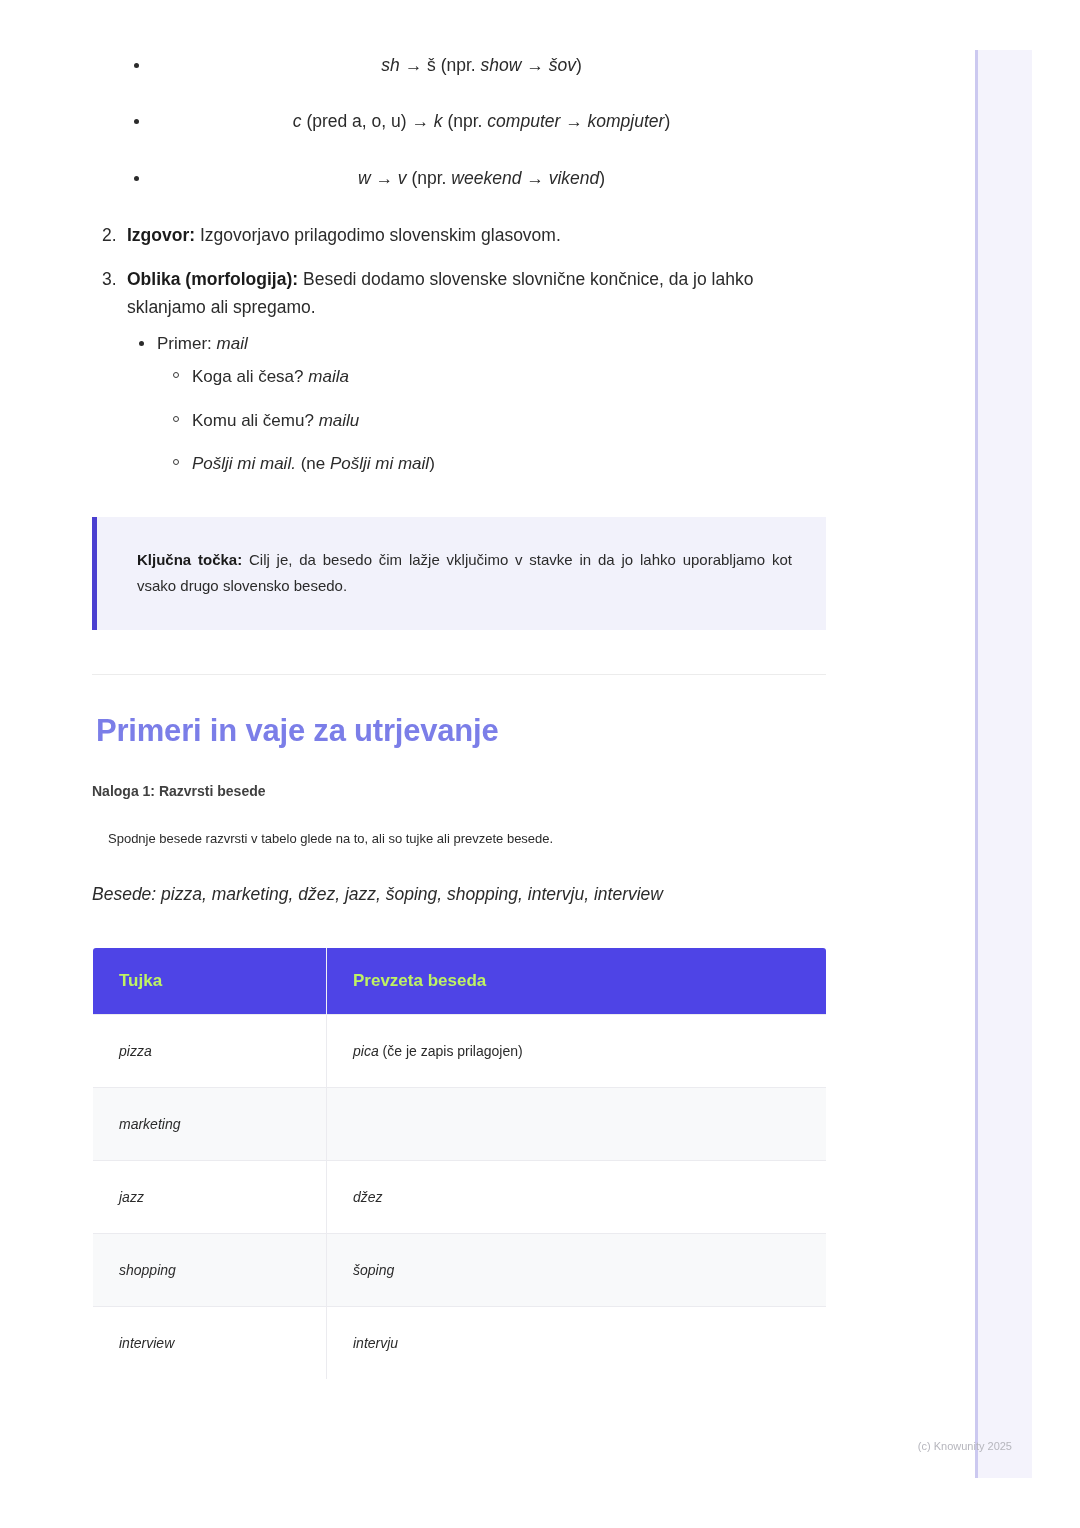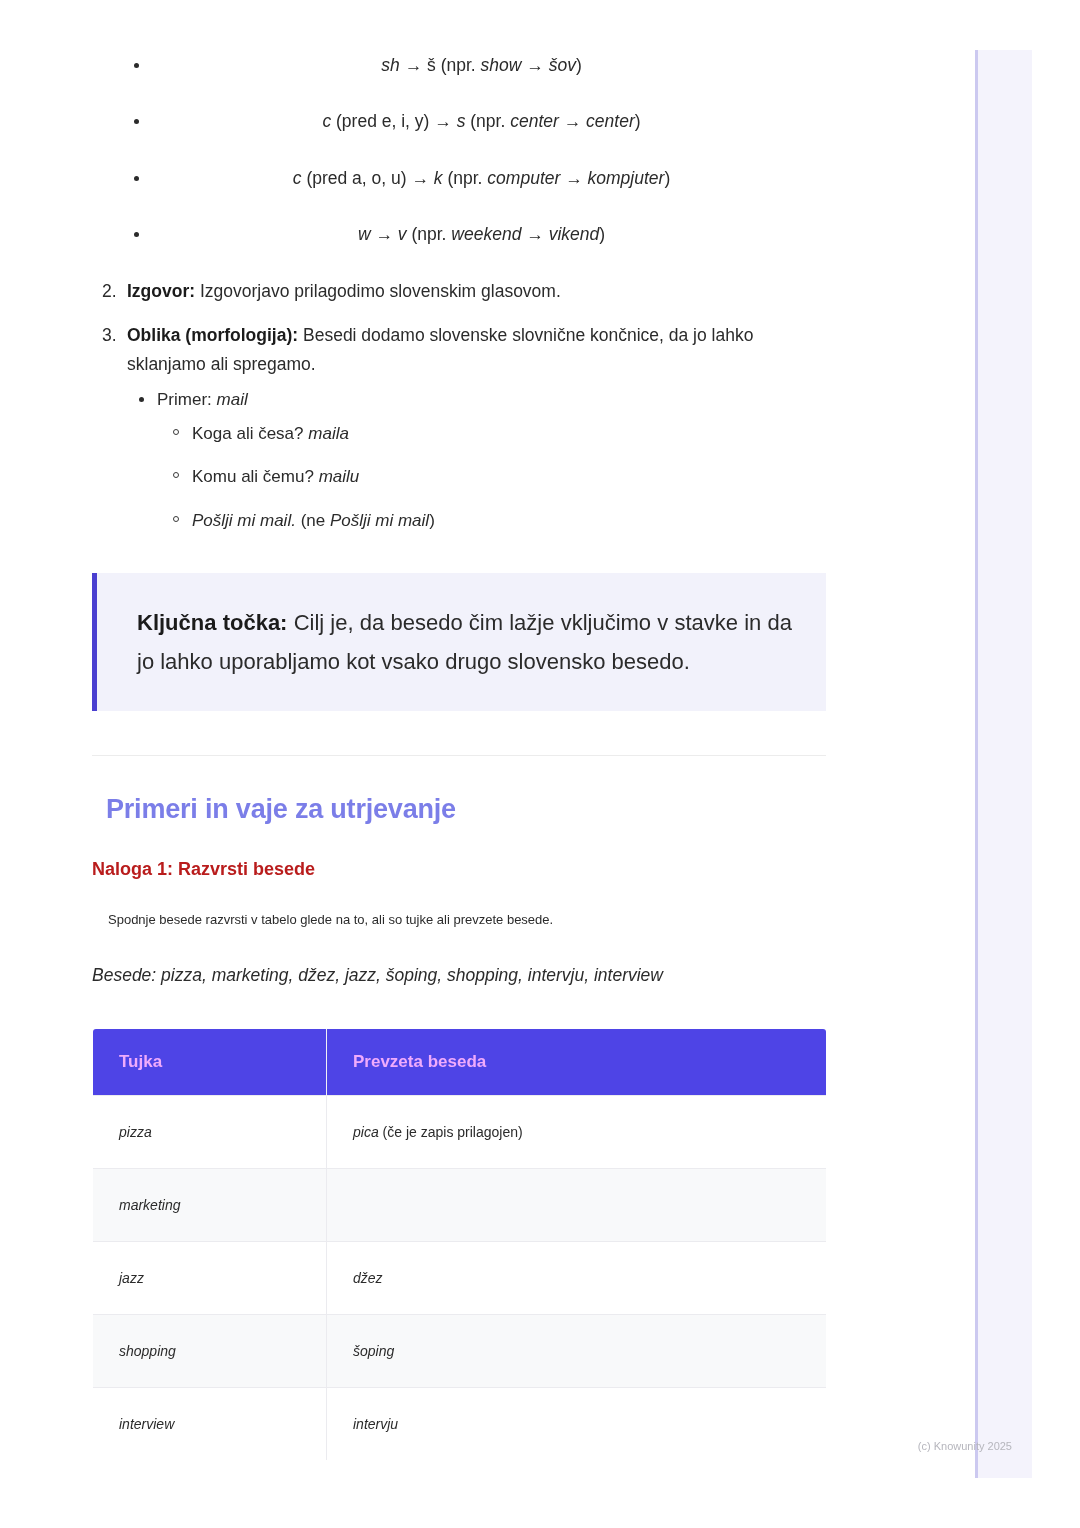--- a/index.html
+++ b/index.html
@@ -145,47 +145,47 @@
   .callout {
     margin-top: 40px;
     background: #f2f2fb;
     border-left: 5px solid #4a3fd0;
     padding: 30px 34px 30px 40px;
     box-sizing: border-box;
     width: 734px;
   }
   .callout p {
     margin: 0;
-    font-size: 22px;
+    font-size: 15px;
     line-height: 1.78;
     text-align: justify;
   }
 
   
   .divider {
     margin: 44px 0 0 0;
     height: 1px;
     background: #ececec;
     border: 0;
     width: 734px;
   }
 
   
   h2.section-title {
-    margin: 38px 0 0 14px;
-    font-size: 27px;
+    margin: 38px 0 0 4px;
+    font-size: 31px;
     font-weight: bold;
     color: #7b7ee8;
     letter-spacing: -0.2px;
   }
   h3.task-title {
     margin: 34px 0 0 0;
-    font-size: 18px;
+    font-size: 14px;
     font-weight: bold;
-    color: #b91c1c;
+    color: #404040;
   }
   p.body-text {
     margin: 30px 0 0 16px;
     font-size: 13px;
     line-height: 1.5;
   }
   p.words-line {
     margin: 32px 0 0 0;
     font-size: 17.5px;
     font-style: italic;
@@ -199,21 +199,21 @@
     width: 734px;
     table-layout: fixed;
     border: 1px solid #e8e8ec;
     border-radius: 4px;
     overflow: hidden;
   }
   table.word-table col.c1 { width: 234px; }
   table.word-table col.c2 { width: 500px; }
   table.word-table th {
     background: #4e44e6;
-    color: #f0abfc;
+    color: #bef264;
     font-size: 17px;
     font-weight: bold;
     text-align: left;
     padding: 23px 0 23px 26px;
     border-right: 1px solid #f1f1f5;
   }
   table.word-table th:last-child { border-right: 0; }
   table.word-table td {
     font-size: 14px;
     font-style: italic;
@@ -252,30 +252,20 @@
     <li>
       <span class="it">sh</span>
       <span>→</span>
       <span>š</span>
       <span>(npr.</span>
       <span class="it">show</span>
       <span>→</span>
       <span class="it">šov</span><span>)</span>
     </li>
 
-    <li>
-      <span class="it">c</span>
-      <span>(pred e, i, y)</span>
-      <span>→</span>
-      <span class="it">s</span>
-      <span>(npr.</span>
-      <span class="it">center</span>
-      <span>→</span>
-      <span class="it">center</span><span>)</span>
-    </li>
 
     <li>
       <span class="it">c</span>
       <span>(pred a, o, u)</span>
       <span>→</span>
       <span class="it">k</span>
       <span>(npr.</span>
       <span class="it">computer</span>
       <span>→</span>
       <span class="it">kompjuter</span><span>)</span>

